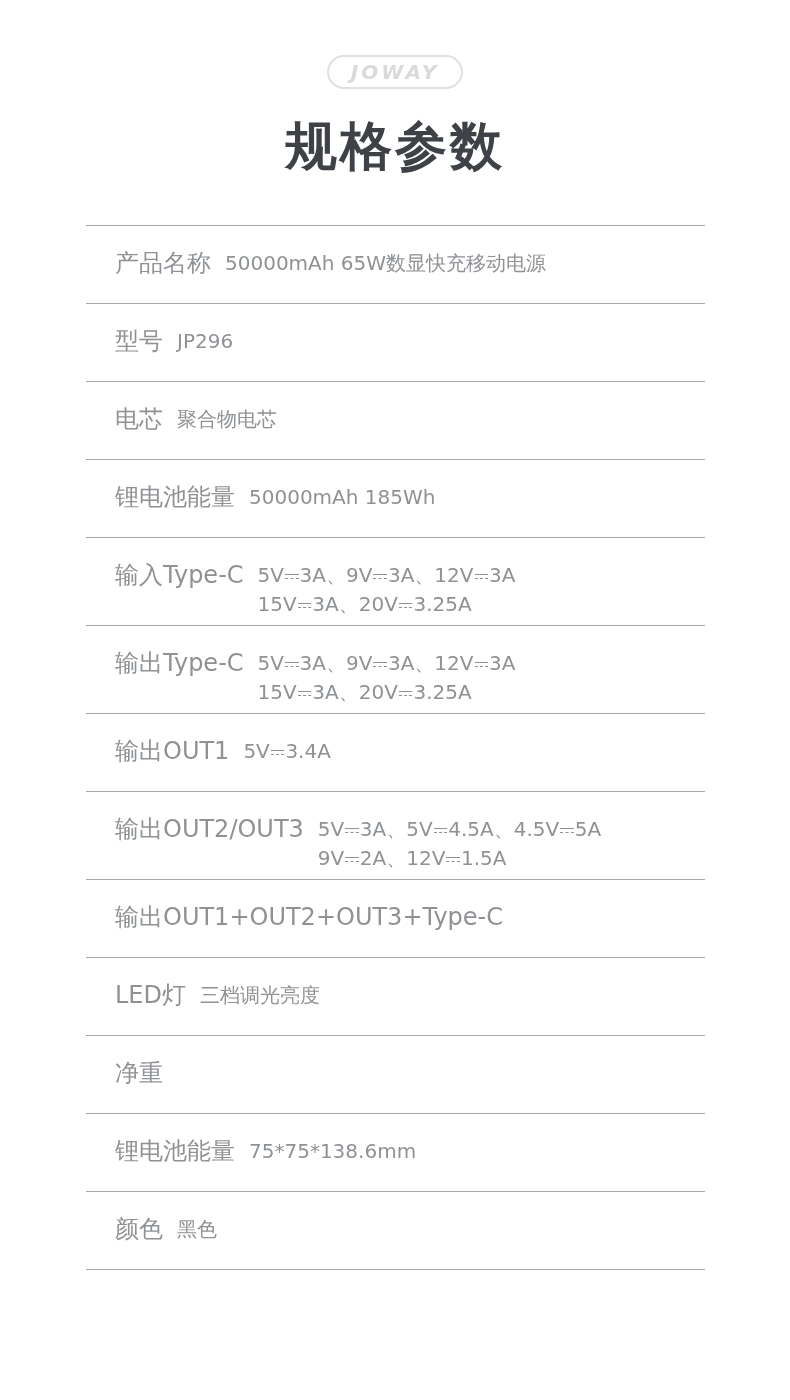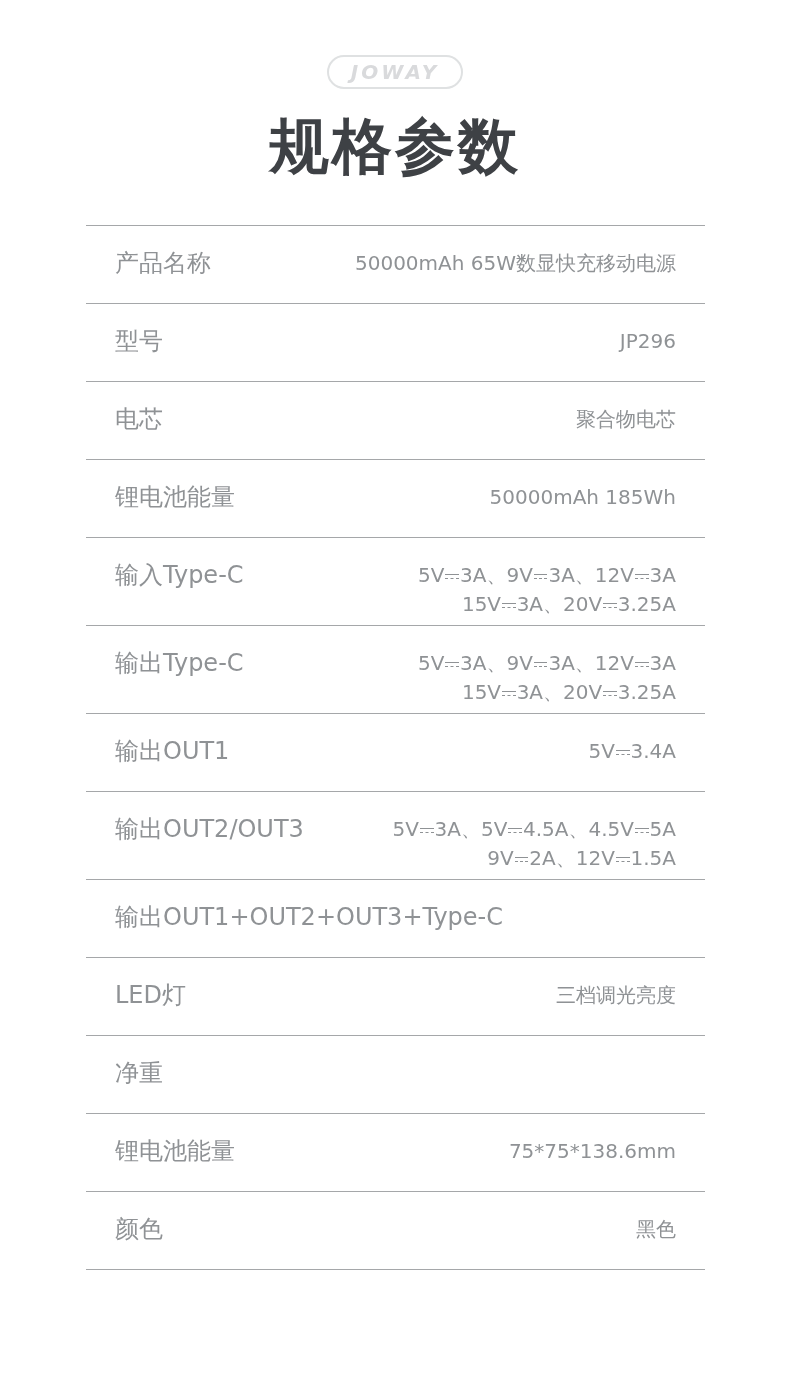--- a/index.html
+++ b/index.html
@@ -32,21 +32,21 @@
     font-size:20px;
     font-weight:bold;
     font-style:italic;
     letter-spacing:3px;
     line-height:22px;
   }
   .title{
     margin:24px 0 0;
     text-align:center;
     color:var(--title);
-    font-size:60px;
+    font-size:52px;
     line-height:66px;
     font-weight:700;
     letter-spacing:3px;
   }
   .spec-table{
     margin:46px 85px 0 86px;
     border-bottom:1px solid var(--divider);
   }
   .row{
     display:flex;
@@ -62,21 +62,21 @@
     line-height:28px;
     color:var(--text);
     white-space:nowrap;
   }
   .value{
     flex:1;
     margin-left:14px;
     font-size:20px;
     line-height:29px;
     color:var(--text);
-    text-align:right;
+    text-align:left;
     white-space:pre-line;
   }
   
   .dc{
     display:inline-block;
     position:relative;
     width:0.68em;
     height:0.55em;
     margin:0 0.05em;
   }

